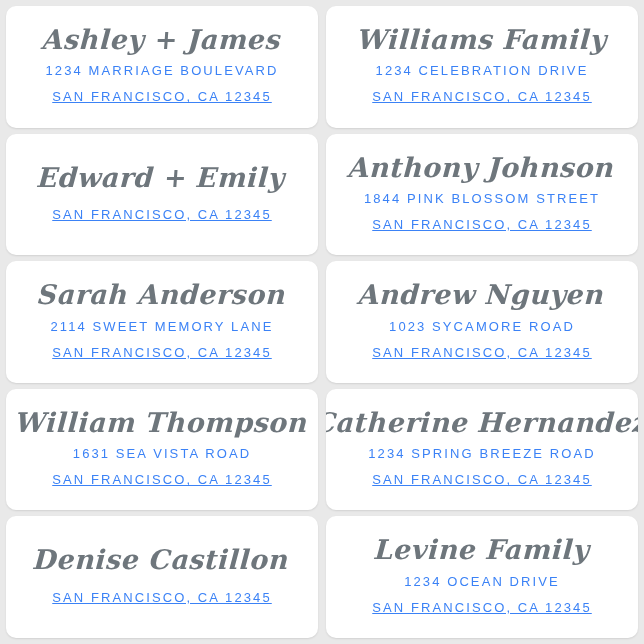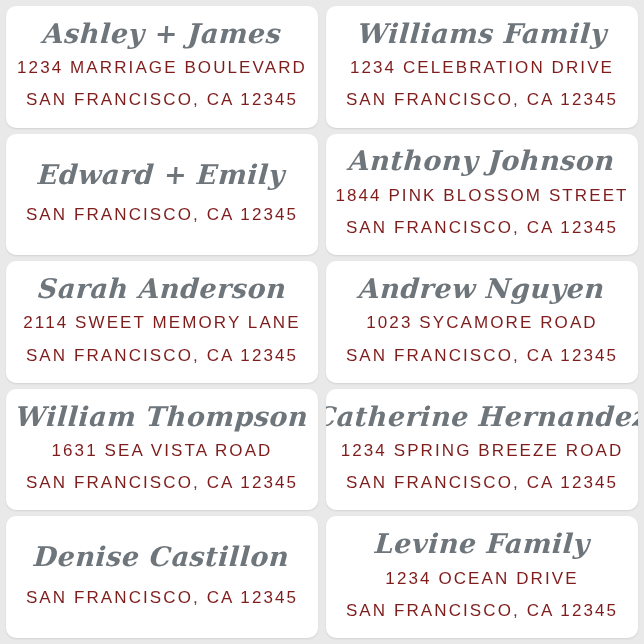--- a/index.html
+++ b/index.html
@@ -43,29 +43,30 @@
     color: #6e767c;
     font-size: 27px;
     line-height: 1.05;
     letter-spacing: 0.5px;
     white-space: nowrap;
     margin-bottom: 7px;
     transform: skewX(-4deg);
   }
   .addr {
     font-family: "Liberation Sans", sans-serif;
-    color: #7f1d1d;
-    font-size: 17px;
+    color: #3b82f6;
+    font-size: 13px;
     letter-spacing: 2.1px;
     line-height: 1.55;
     white-space: nowrap;
     text-align: right;
   }
   .addr2 {
     margin-top: 6px;
+    text-decoration: underline;
   }
 </style>
 </head>
 <body>
 
 <div class="sheet">
 
   <div class="label">
     <div class="name">Ashley + James</div>
     <div class="addr">1234 MARRIAGE BOULEVARD</div>

